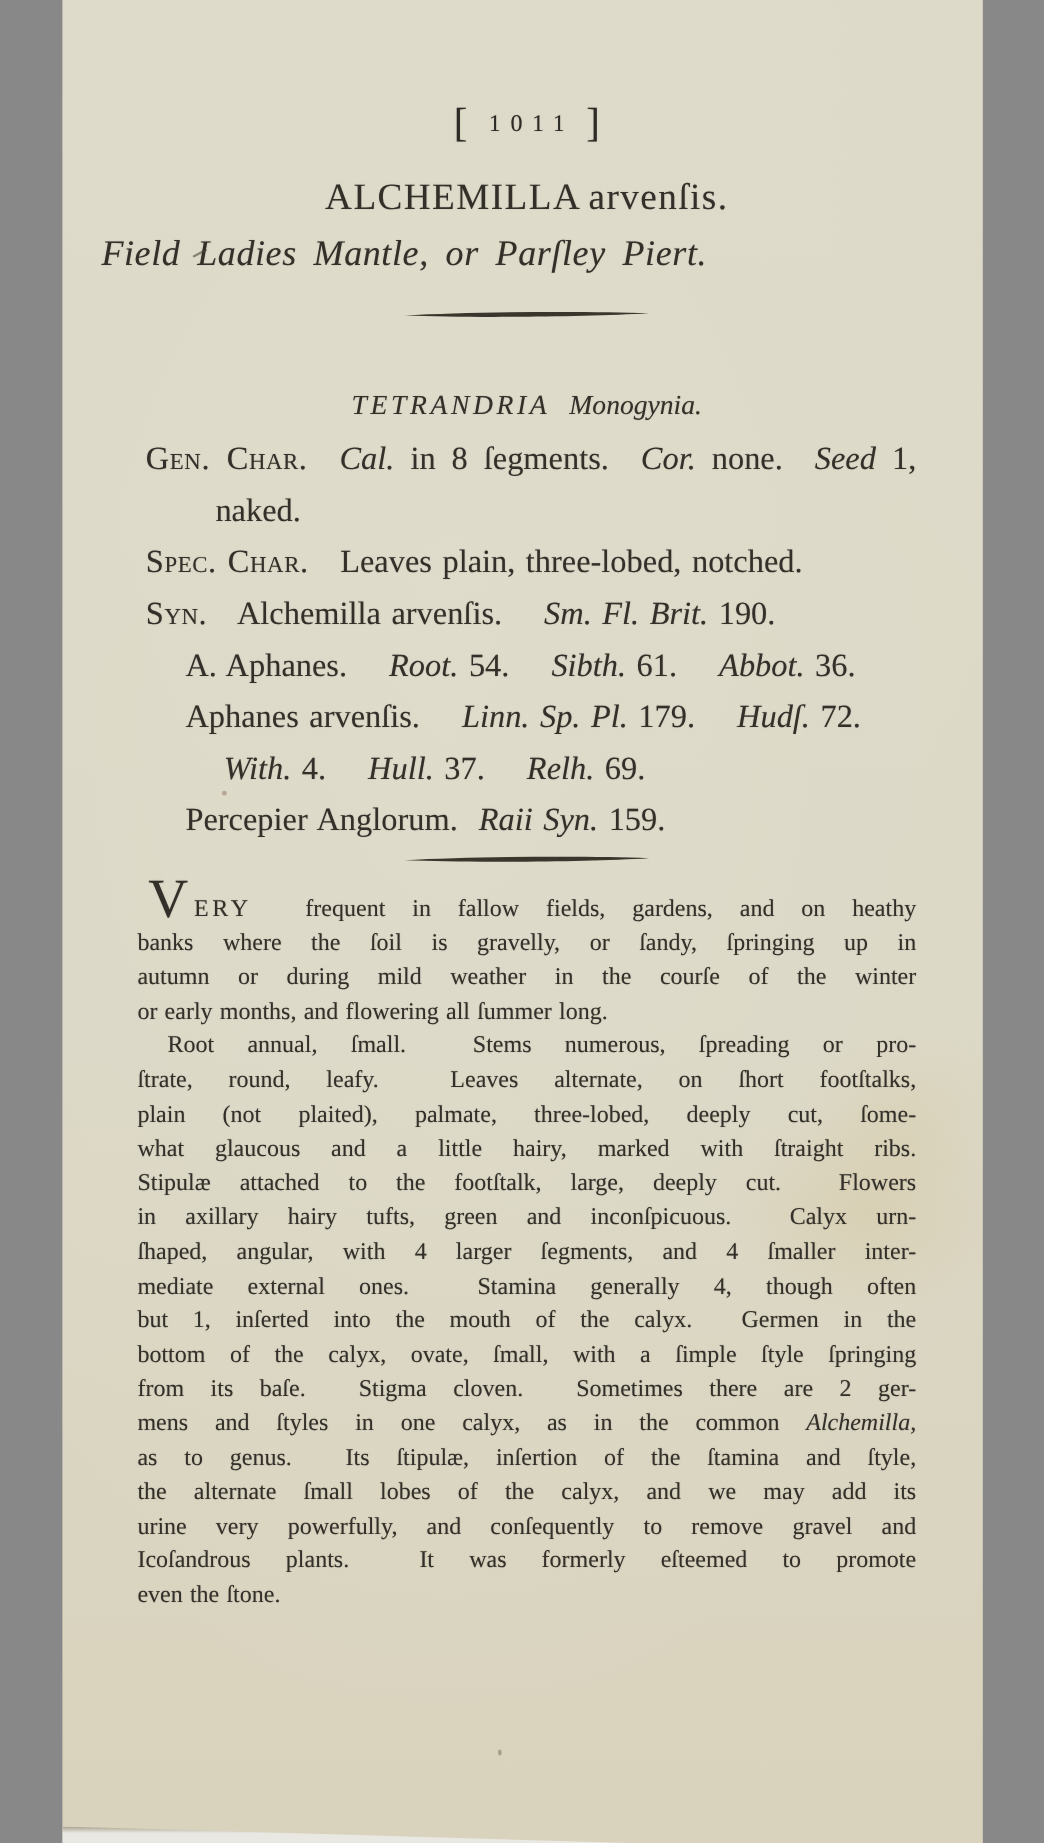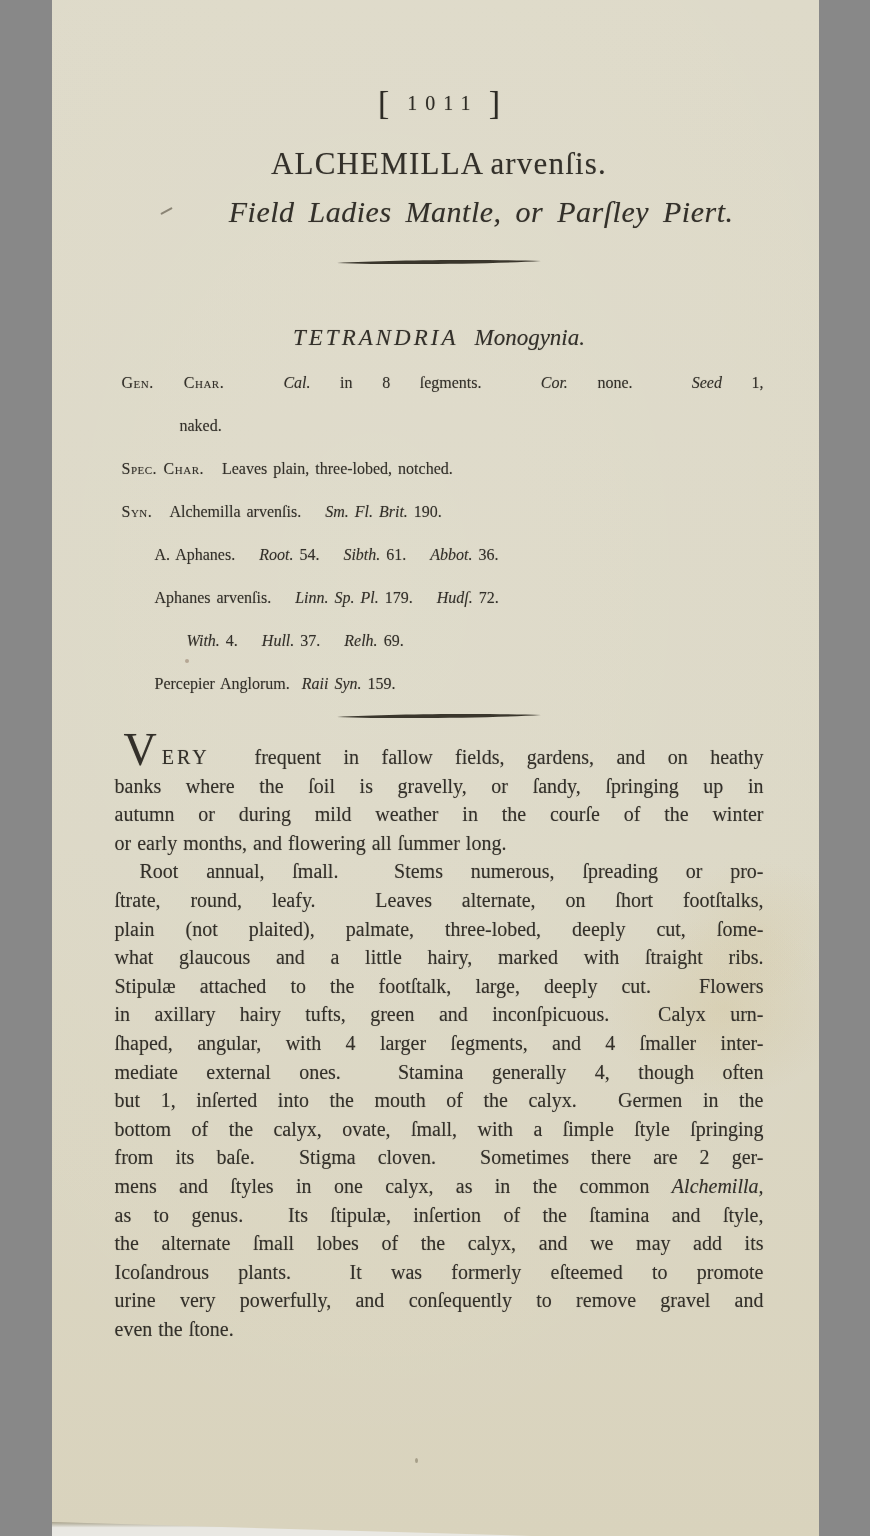--- a/index.html
+++ b/index.html
@@ -22,35 +22,35 @@
   .content { position: absolute; left: 63px; top: 0; width: 649px; }
 
   
   .folio { margin-top: 84px; text-align: center; color: #2d2b25; }
   .bracket { font-size: 34px; }
   .folio-num { font-size: 20px; letter-spacing: 8px; margin: 0 10px 0 18px; position: relative; top: -4px; }
 
   
   .title { margin: 24px 0 0; text-align: center; font-size: 31px; font-weight: normal; letter-spacing: 1.2px; }
   .title .species { margin-left: 6px; margin-top: 24px; }
-  .subtitle { margin: 13px 0 0; position: relative; left: -30px; text-align: right;
+  .subtitle { margin: 13px 0 0; position: relative; left: -30px; text-align: left;
               font-size: 30px; font-style: italic; font-weight: normal;
               letter-spacing: 0.5px; word-spacing: 6px; }
 
   
   .rule { margin: 30px auto 0; width: 204px; height: 6px; transform: rotate(-0.5deg); }
   .rule svg { display: block; }
   .rule-2 { margin-top: 8px; }
 
   
   .classification { margin-top: 60px; text-align: center; font-style: italic; font-size: 23px; }
   .class-name { letter-spacing: 3px; margin-right: 16px; }
 
   
-  #synopsis { margin-top: 10px; font-size: 16px; word-spacing: 2px; }
+  #synopsis { margin-top: 10px; font-size: 27px; word-spacing: 2px; }
   .syn-line { line-height: 43px; white-space: pre-wrap; padding-left: 7px; }
   .syn-line.justify { text-align: justify; text-align-last: justify; }
   .syn-line.indent-naked { padding-left: 65px; }
   .syn-line.indent-a { padding-left: 40px; }
   .syn-line.indent-b { padding-left: 72px; }
 
   .seg.italic { font-style: italic; }
   .seg.smallcaps { font-variant: small-caps; letter-spacing: 0.5px; }
   .seg.caps { letter-spacing: 3px; }
 
@@ -131,22 +131,22 @@
         <div class="body-line"><span class="seg roman">Stipulæ attached to the footſtalk, large, deeply cut.  Flowers</span></div>
         <div class="body-line"><span class="seg roman">in axillary hairy tufts, green and inconſpicuous.  Calyx urn-</span></div>
         <div class="body-line"><span class="seg roman">ſhaped, angular, with 4 larger ſegments, and 4 ſmaller inter-</span></div>
         <div class="body-line"><span class="seg roman">mediate external ones.  Stamina generally 4, though often</span></div>
         <div class="body-line"><span class="seg roman">but 1, inſerted into the mouth of the calyx.  Germen in the</span></div>
         <div class="body-line"><span class="seg roman">bottom of the calyx, ovate, ſmall, with a ſimple ſtyle ſpringing</span></div>
         <div class="body-line"><span class="seg roman">from its baſe.  Stigma cloven.  Sometimes there are 2 ger-</span></div>
         <div class="body-line"><span class="seg roman">mens and ſtyles in one calyx, as in the common </span><span class="seg italic">Alchemilla,</span></div>
         <div class="body-line"><span class="seg roman">as to genus.  Its ſtipulæ, inſertion of the ſtamina and ſtyle,</span></div>
         <div class="body-line"><span class="seg roman">the alternate ſmall lobes of the calyx, and we may add its</span></div>
+        <div class="body-line"><span class="seg roman">urine very powerfully, and conſequently to remove gravel and</span></div>
         <div class="body-line"><span class="seg roman">Icoſandrous plants.  It was formerly eſteemed to promote</span></div>
-        <div class="body-line"><span class="seg roman">urine very powerfully, and conſequently to remove gravel and</span></div>
         <div class="body-line last"><span class="seg roman">even the ſtone.</span></div>
       </div>
   </div>
 
   <div class="stray-mark"></div>
   <div class="speck speck-1"></div>
   <div class="speck speck-2"></div>
   <div class="speck speck-3"></div>
   <div class="speck speck-4"></div>
   <div class="speck speck-5"></div>

